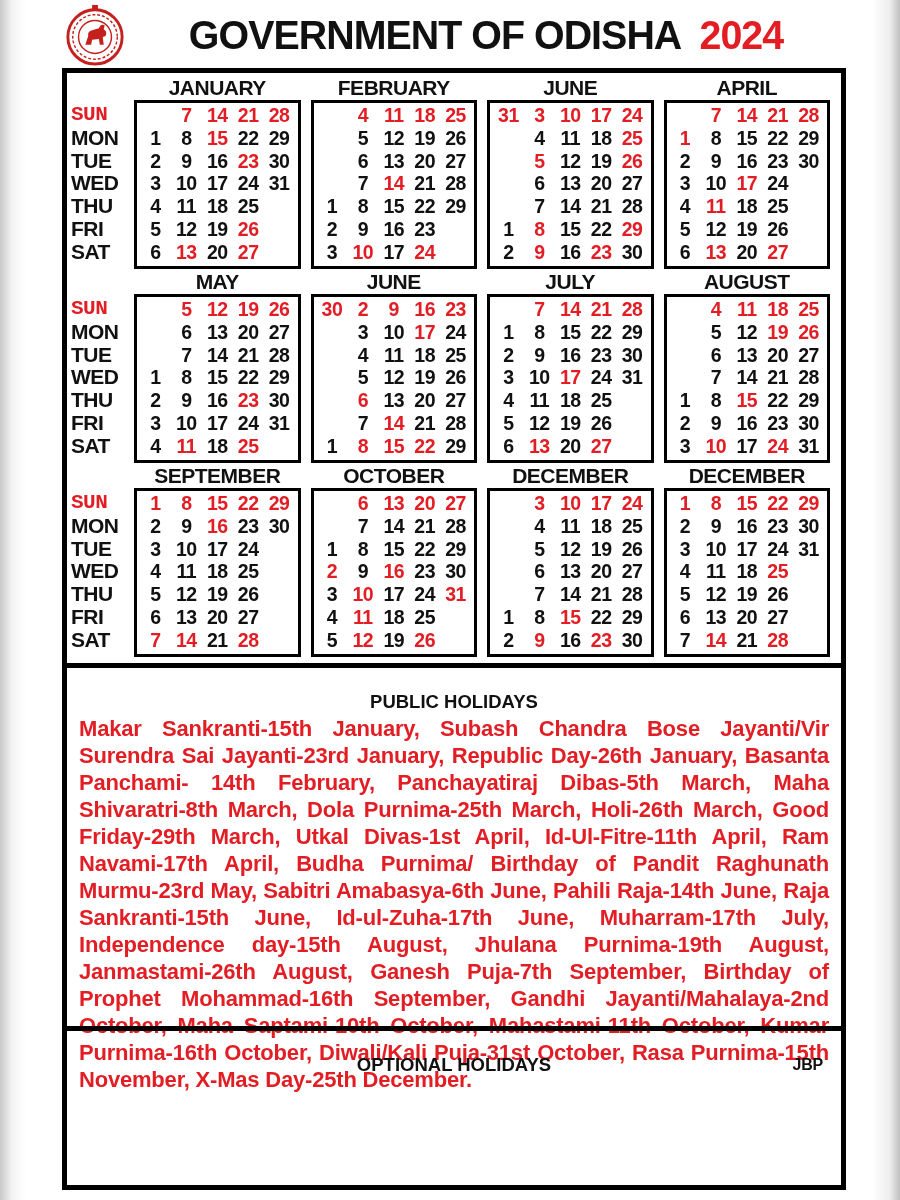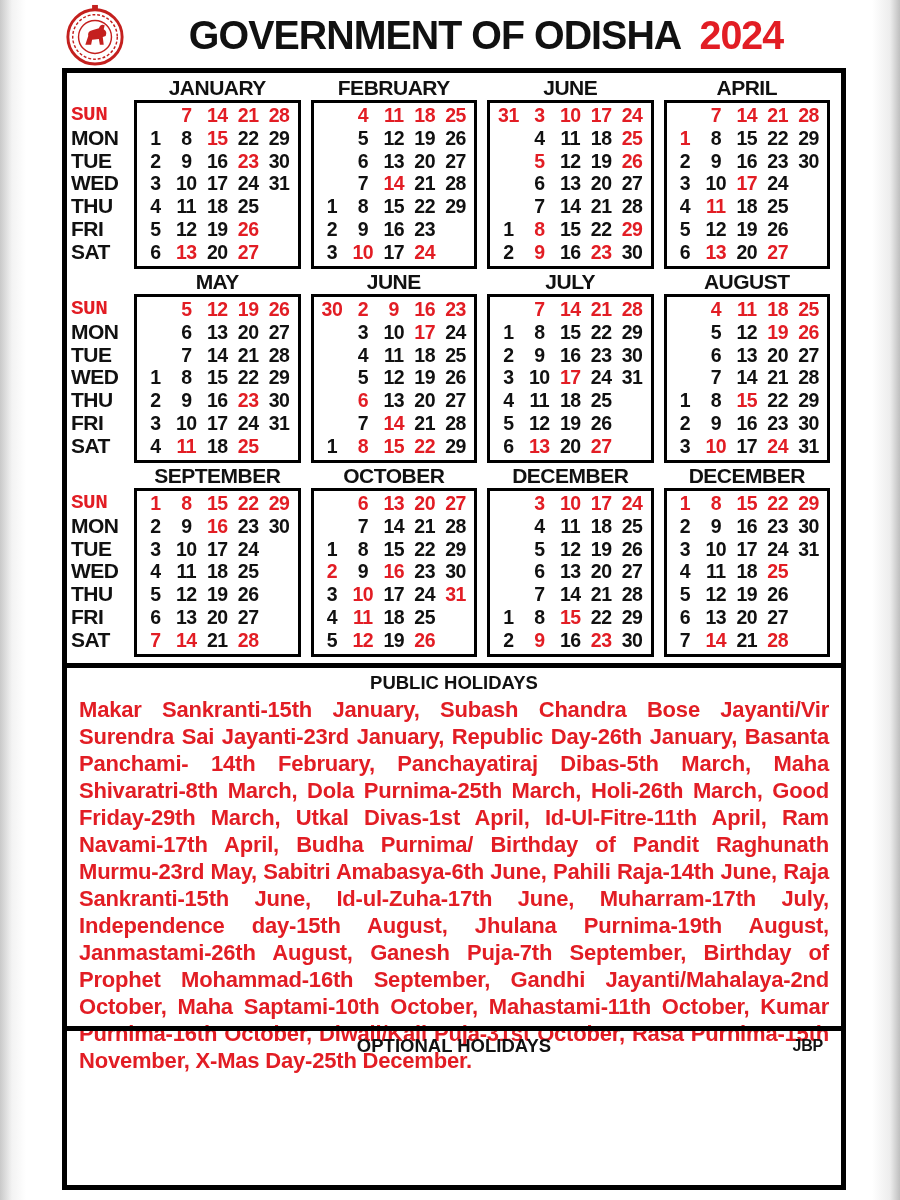--- a/index.html
+++ b/index.html
@@ -69,20 +69,21 @@
   }
   .date-cell.red{color:var(--red);}
 
   
   .holiday-section{border-top:5px solid var(--bd);padding:4px 12px 6px 12px;}
   .public-section{height:363px;}
   .optional-section{flex:1;}
   .section-title{
     text-align:center;font-weight:bold;font-size:18.5px;
     margin-bottom:2px;
+    margin-top:19px;
   }
   .holiday-text{
     font-weight:bold;font-size:22px;line-height:27px;
     text-align:justify;letter-spacing:-0.2px;
   }
   .public-section .holiday-text{color:var(--red);}
   .optional-section .holiday-text{color:var(--ink);}
   .holiday-note{
     font-weight:bold;font-size:17.5px;line-height:27px;
     text-align:justify;color:var(--ink);position:relative;

